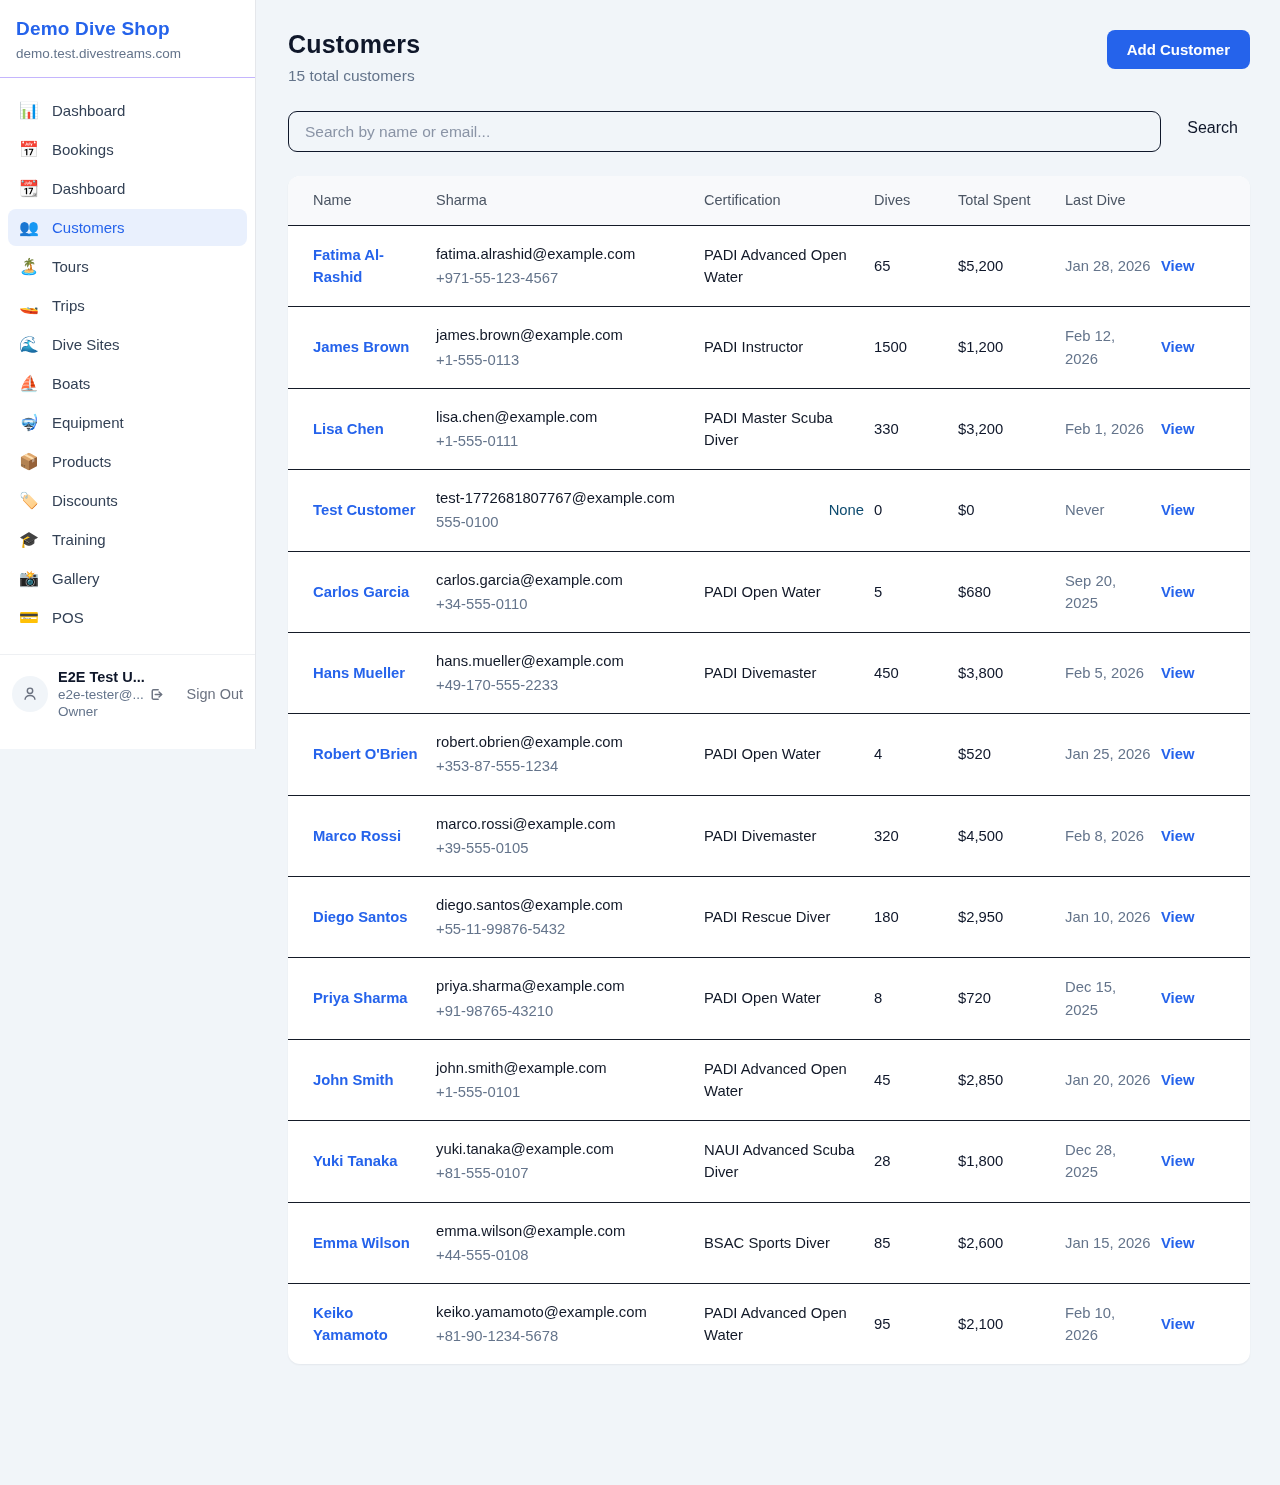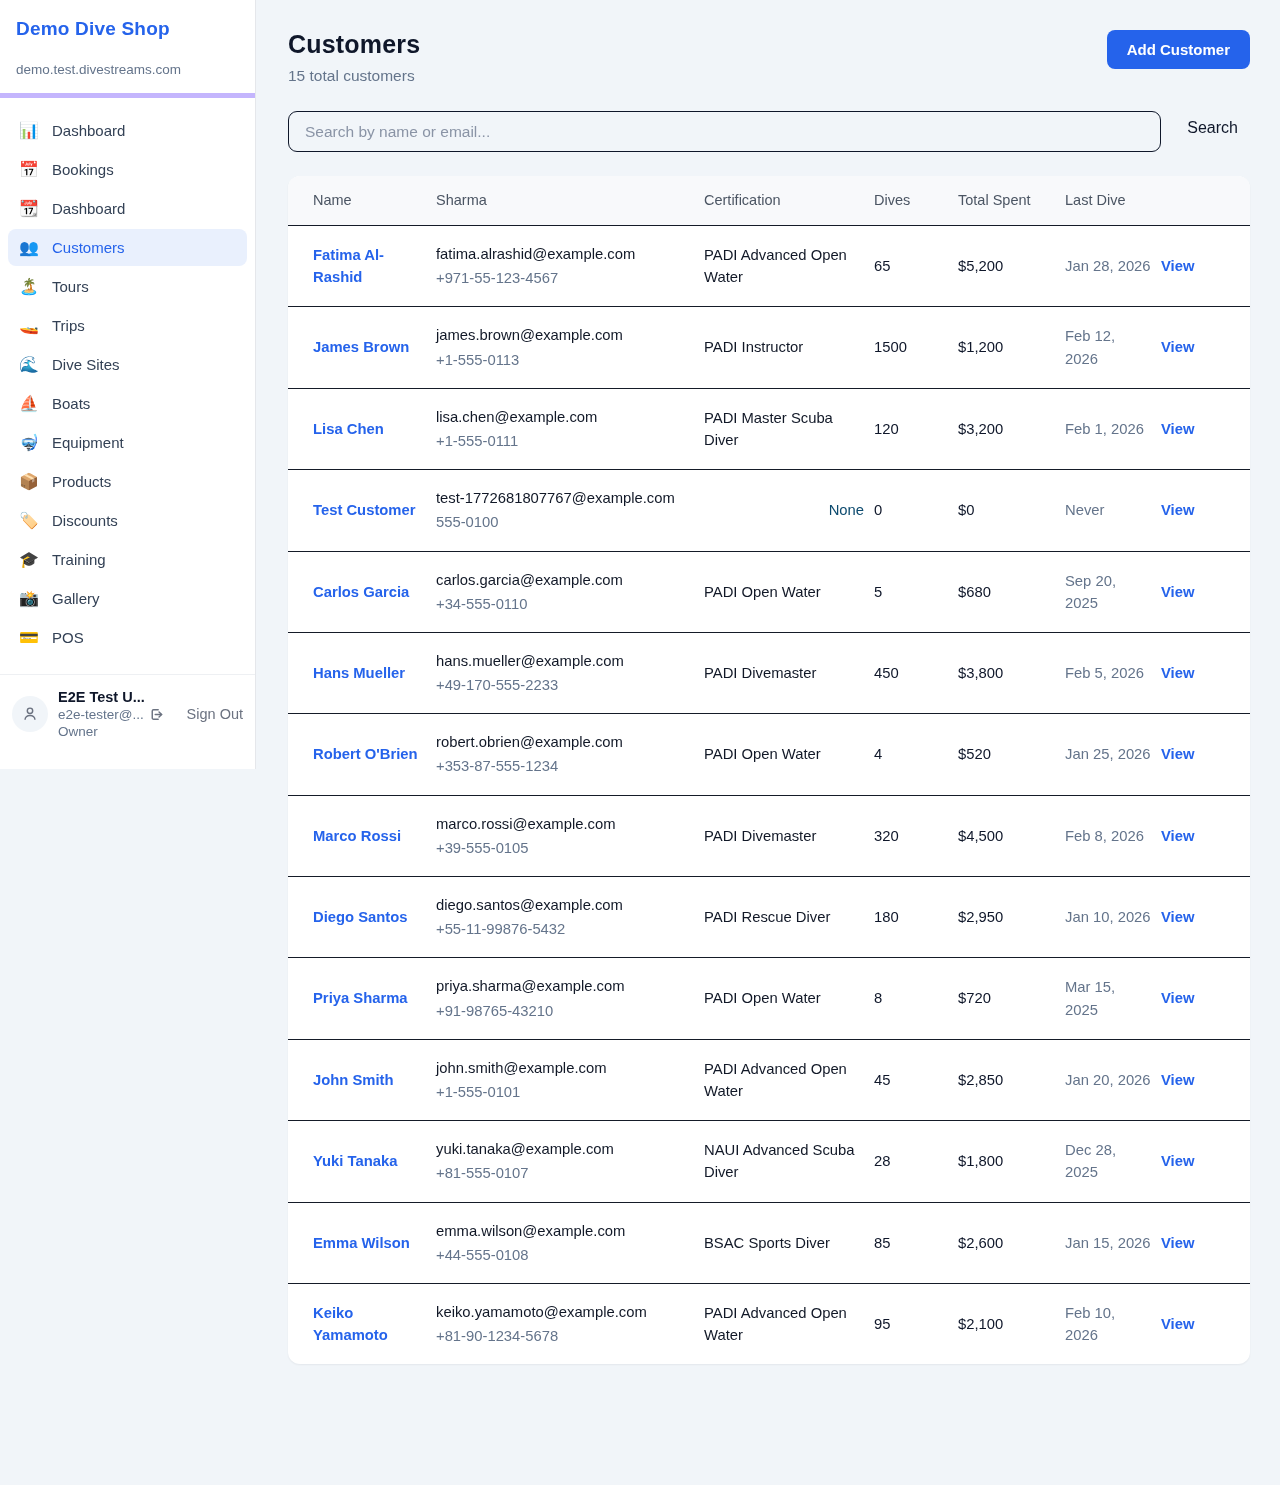--- a/index.html
+++ b/index.html
@@ -19,23 +19,23 @@
 
   
   .sidebar {
     position: absolute;
     left: 0; top: 0;
     width: 256px;
     background: #ffffff;
     border-right: 1px solid var(--line-light);
     padding-bottom: 12px;
   }
-  .sidebar-header { padding: 18px 16px 16px 16px; border-bottom: 5px solid #c4b5fd; }
+  .sidebar-header { padding: 18px 16px 16px 16px; border-bottom: 1px solid #c4b5fd; }
   .shop-title { color: var(--accent); font-size: 19px; font-weight: 700; letter-spacing: .2px; }
-  .shop-domain { color: var(--muted); font-size: 13.5px; margin-top: 22px; }
+  .shop-domain { color: var(--muted); font-size: 13.5px; margin-top: 6px; }
   .nav { padding: 12px 8px; list-style: none; }
   .nav-item {
     display: flex; align-items: center; gap: 12px;
     padding: 10px 10px; margin: 2px 0;
     border-radius: 8px;
     font-size: 15px; color: #334155;
     cursor: pointer;
   }
   .nav-item .nav-icon { width: 22px; text-align: center; font-size: 16px; line-height: 1; }
   .nav-item.active { background: #e9f0fd; color: var(--accent); }
@@ -303,21 +303,21 @@
     <td class="cell-view"><a>View</a></td>
   </tr>
 
   <tr>
     <td class="cell-name"><a>Lisa Chen</a></td>
     <td>
       <div class="cell-email">lisa.chen@example.com</div>
       <div class="cell-phone">+1-555-0111</div>
     </td>
     <td class="cell-cert">PADI Master Scuba Diver</td>
-    <td class="cell-dives">120</td>
+    <td class="cell-dives">330</td>
     <td class="cell-spent">$3,200</td>
     <td class="cell-last">Feb 1, 2026</td>
     <td class="cell-view"><a>View</a></td>
   </tr>
 
   <tr>
     <td class="cell-name"><a>Test Customer</a></td>
     <td>
       <div class="cell-email">test-1772681807767@example.com</div>
       <div class="cell-phone">555-0100</div>
@@ -397,21 +397,21 @@
 
   <tr>
     <td class="cell-name"><a>Priya Sharma</a></td>
     <td>
       <div class="cell-email">priya.sharma@example.com</div>
       <div class="cell-phone">+91-98765-43210</div>
     </td>
     <td class="cell-cert">PADI Open Water</td>
     <td class="cell-dives">8</td>
     <td class="cell-spent">$720</td>
-    <td class="cell-last">Mar 15, 2025</td>
+    <td class="cell-last">Dec 15, 2025</td>
     <td class="cell-view"><a>View</a></td>
   </tr>
 
   <tr>
     <td class="cell-name"><a>John Smith</a></td>
     <td>
       <div class="cell-email">john.smith@example.com</div>
       <div class="cell-phone">+1-555-0101</div>
     </td>
     <td class="cell-cert">PADI Advanced Open Water</td>

